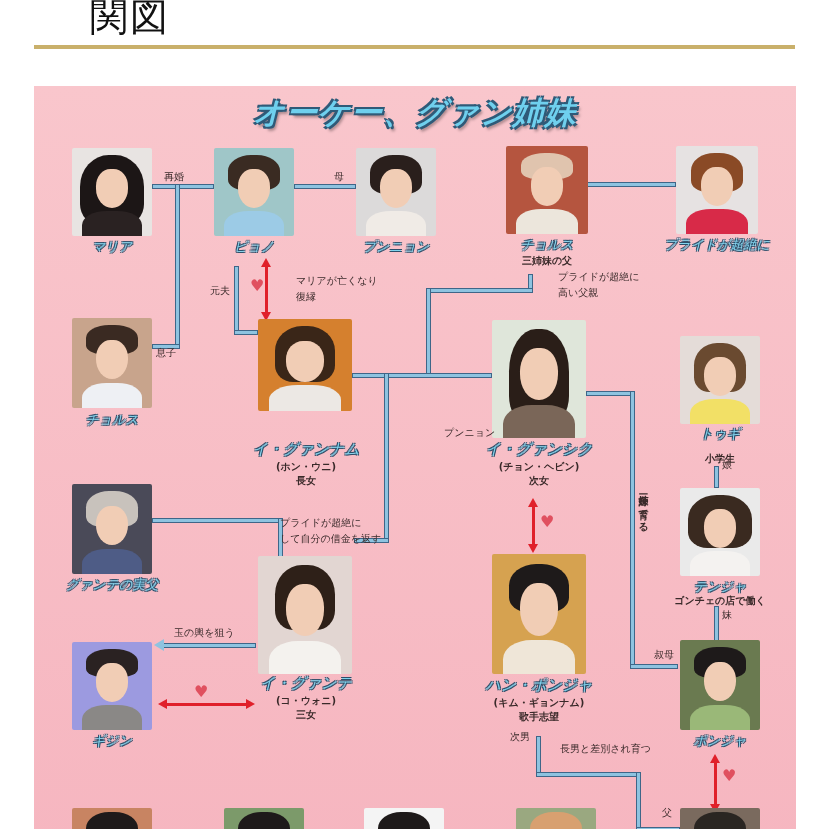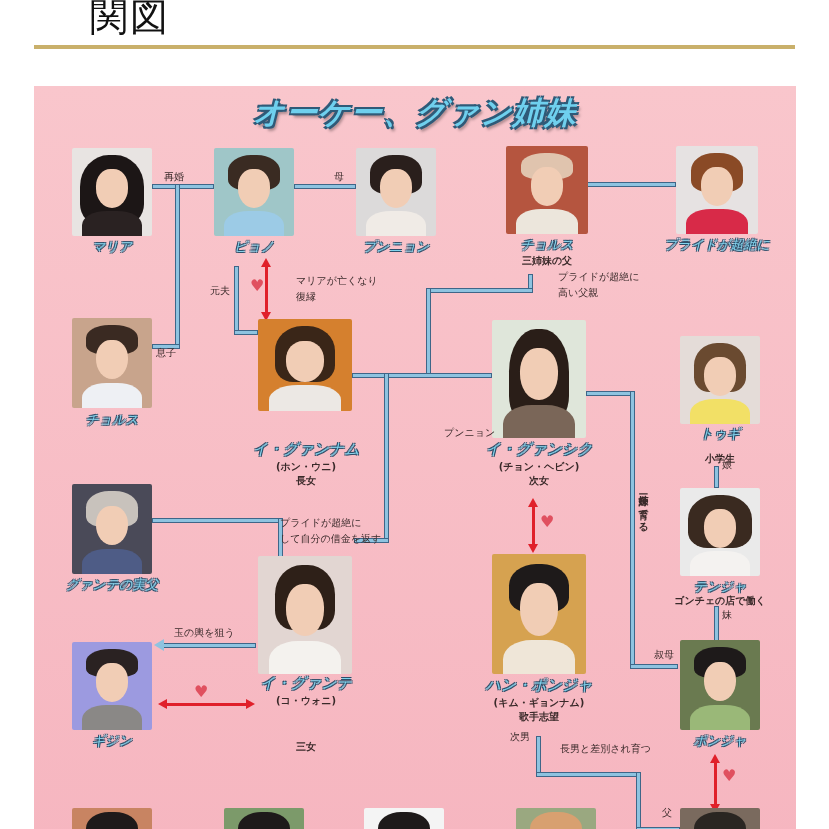--- a/index.html
+++ b/index.html
@@ -180,21 +180,21 @@
   <div class="name" style="left:78px;top:490px;">グァンテの実父</div>
 
   <div class="photo" style="left:224px;top:470px;width:94px;height:118px;">
     <div class="bg" style="background:#e2d6d2;"></div>
       <div class="hair" style="background:#2e2018;height:55%;"></div>
       <div class="face"></div>
       <div class="body" style="background:#f4f2ee;"></div>
   </div>
   <div class="name big" style="left:272px;top:588px;">イ・グァンテ</div>
   <div class="sub" style="left:272px;top:608px;">(コ・ウォニ)</div>
-  <div class="sub" style="left:272px;top:622px;margin-top:32px;">三女</div>
+  <div class="sub" style="left:272px;top:622px;">三女</div>
 
   <div class="photo" style="left:458px;top:468px;width:94px;height:120px;">
     <div class="bg" style="background:#d6a250;"></div>
       <div class="hair" style="background:#1e1a1a;height:40%;"></div>
       <div class="face"></div>
       <div class="body" style="background:#efe6d8;"></div>
   </div>
   <div class="name big" style="left:505px;top:590px;">ハン・ポンジャ</div>
   <div class="sub" style="left:505px;top:610px;">(キム・ギョンナム)</div>
   <div class="sub" style="left:505px;top:624px;">歌手志望</div>

